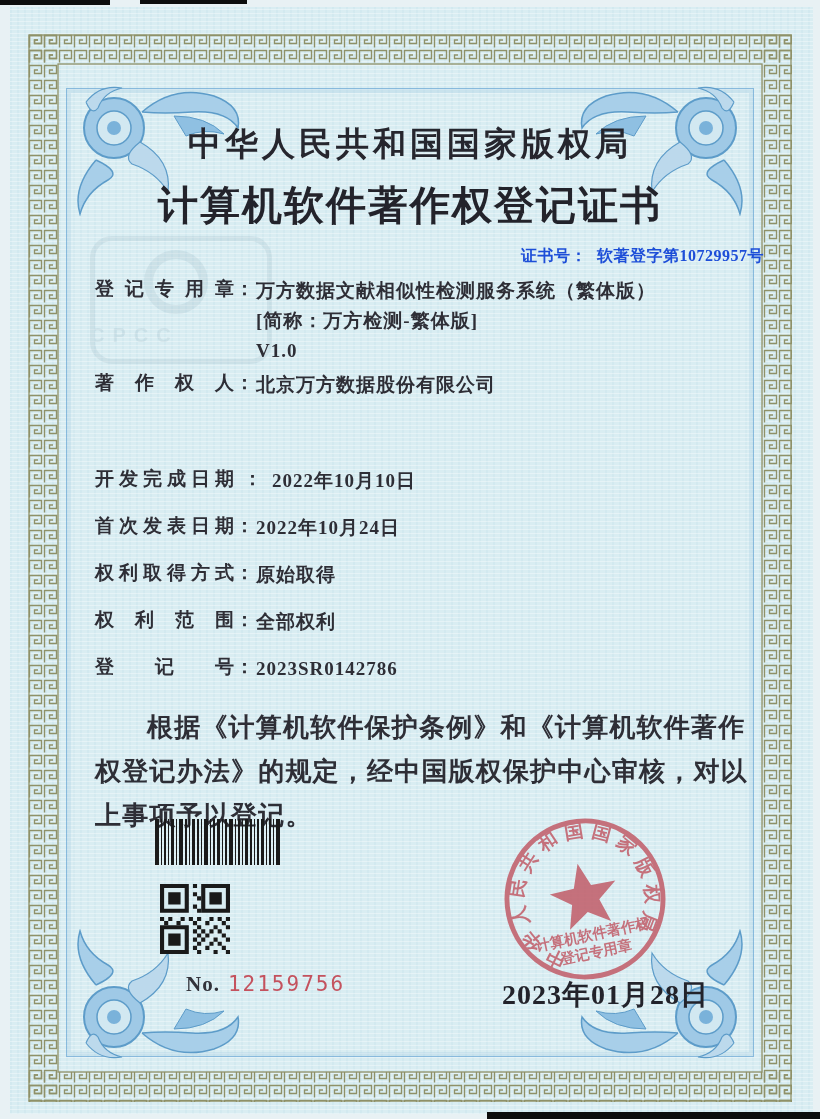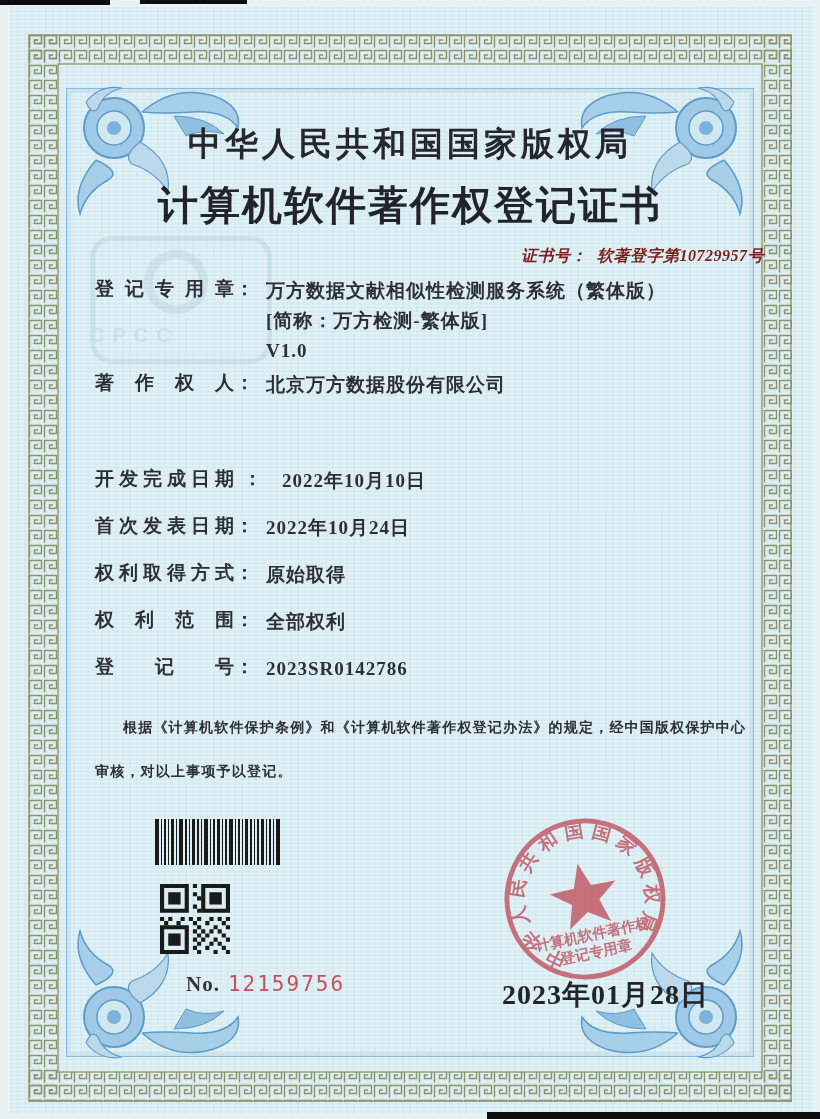--- a/index.html
+++ b/index.html
@@ -46,42 +46,42 @@
   .issuer-title {
     position:absolute; top:122px; left:0; width:100%; text-align:center;
     font-size:33px; font-weight:700; letter-spacing:4px; color:#26262e;
   }
   .cert-title {
     position:absolute; top:178px; left:0; width:100%; text-align:center;
     font-size:40px; font-weight:700; letter-spacing:2px; color:#23232b;
   }
   .cert-no {
     position:absolute; top:246px; right:56px;
-    font-size:16px; font-weight:700; letter-spacing:.5px; color:#7f1d1d;font-style:italic;
+    font-size:16px; font-weight:700; letter-spacing:.5px; color:#1d4ed8;
   }
   .cert-no .gap { display:inline-block; width:10px; }
 
   .row {
     position:absolute; left:95px; display:flex; align-items:flex-start;
     font-size:19px; font-weight:700; letter-spacing:1px; color:#2e2e36;
   }
   .lab { display:inline-block; width:140px; min-width:140px;
     text-align:justify; text-align-last:justify; }
-  .val { margin-left:11px; line-height:30px; }
+  .val { margin-left:1px; line-height:30px; }
   .row-name   { top:276px; }
   .row-owner  { top:370px; }
   .row-dev    { top:466px;gap:8px; }
   .row-pub    { top:513px; }
   .row-acq    { top:560px; }
   .row-scope  { top:607px; }
   .row-reg    { top:654px; }
 
   .statement {
     position:absolute; left:95px; top:706px; width:658px;
-    font-size:14px; font-weight:700; letter-spacing:1.2px; line-height:44px;
+    font-size:26px; font-weight:700; letter-spacing:1.2px; line-height:44px;
     text-indent:2em; color:#2e2e36;
   }
 
   .barcode { position:absolute; left:155px; top:819px; }
   .qr-code { position:absolute; left:160px; top:884px; }
 
   .serial {
     position:absolute; left:138px; top:972px; font-size:21px; font-weight:700;
     color:#33333b; letter-spacing:1px;margin-left:48px;
   }

